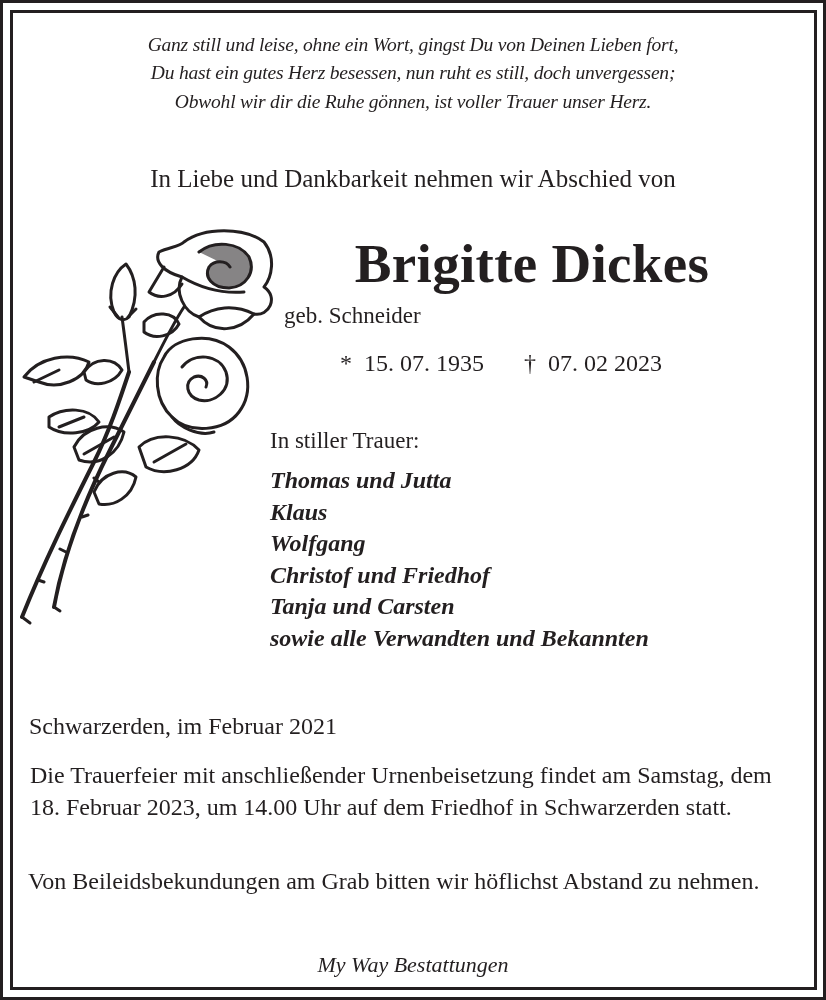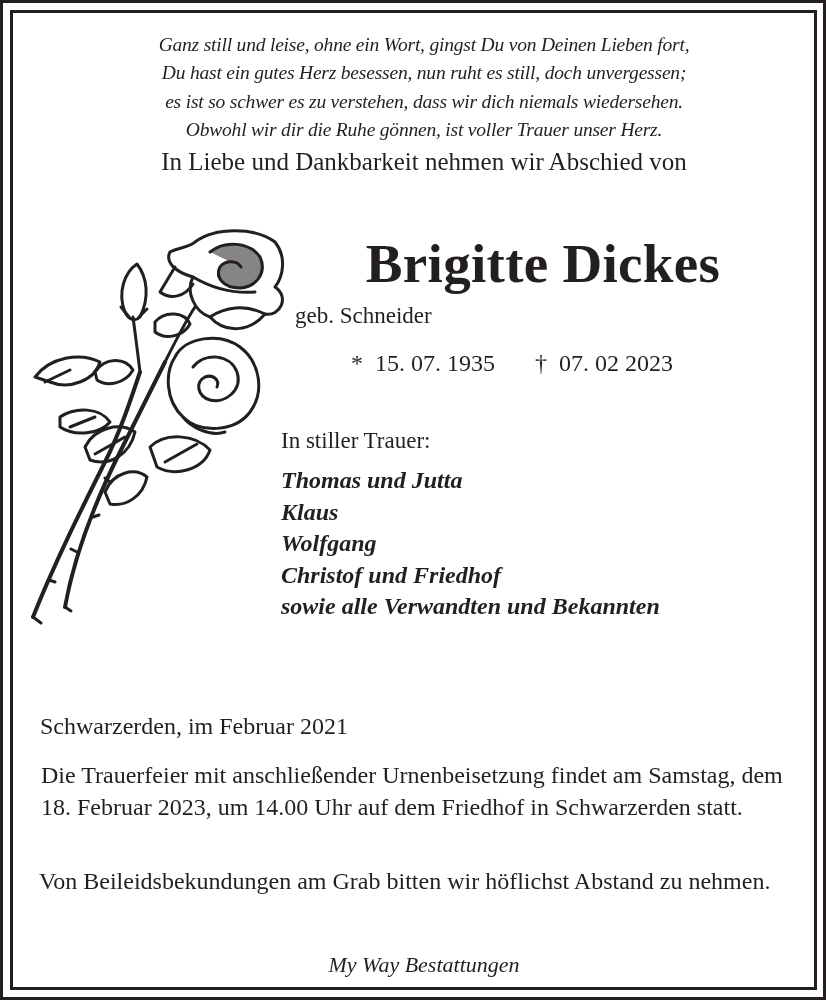--- a/index.html
+++ b/index.html
@@ -1,22 +1,22 @@
 <!DOCTYPE html>
 <html><head>
 <meta charset="utf-8">
 <style>
   html, body { margin: 0; padding: 0; background: #fff; }
   body { width: 826px; height: 1000px; position: relative; overflow: hidden; color: #231f20; font-family: "Liberation Serif", "DejaVu Serif", serif; }
   .outer { position: absolute; left: 0; top: 0; width: 820px; height: 994px; border: 3px solid #231f20; }
   .inner { position: absolute; left: 10px; top: 10px; width: 801px; height: 974px; border: 3px solid #231f20; }
-  .abs { position: absolute; margin-left: 11px; }
+  .abs { position: absolute; }
   .poem { left: 14px; width: 798px; top: 31px; text-align: center; font-style: italic; font-size: 19.5px; line-height: 28.3px; letter-spacing: -0.2px; }
   .poem div { white-space: nowrap; }
-  .intro { left: 14px; width: 798px; top: 147px; text-align: center; font-size: 25px; line-height: 30px; }
+  .intro { left: 14px; width: 798px; top: 164px; text-align: center; font-size: 25px; line-height: 30px; }
   .name { left: 284px; width: 496px; top: 232px; text-align: center; font-weight: bold; font-size: 55px; line-height: 64px; letter-spacing: 0.3px; }
   .maiden { left: 284px; width: 496px; top: 302px; font-size: 23px; line-height: 28px; }
   .dates { left: 340px; top: 348px; font-size: 24px; line-height: 30px; white-space: nowrap; }
   .dates span { display: inline-block; }
   .dates .sym { margin-right: 12px; }
   .dates .gap { width: 40px; }
   .mourn-head { left: 270px; top: 427px; font-size: 23px; line-height: 28px; }
   .mourners { left: 270px; top: 465px; font-size: 24px; line-height: 31.5px; font-style: italic; font-weight: bold; }
   .mourners div { white-space: nowrap; }
   .place { left: 29px; top: 711px; font-size: 24px; line-height: 30px; }
@@ -27,21 +27,20 @@
 </style>
 </head>
 <body>
 
 <div class="outer"></div>
 <div class="inner"></div>
 
 <div class="abs poem">
   <div>Ganz still und leise, ohne ein Wort, gingst Du von Deinen Lieben fort,</div>
   <div>Du hast ein gutes Herz besessen, nun ruht es still, doch unvergessen;</div>
-  <div>es ist so schwer es zu verstehen, dass wir dich niemals wiedersehen.</div>
   <div>Obwohl wir dir die Ruhe gönnen, ist voller Trauer unser Herz.</div>
 </div>
 
 <div class="abs intro">In Liebe und Dankbarkeit nehmen wir Abschied von</div>
 
 <div class="abs rose">
   <svg width="270" height="412" viewBox="0 0 270 412" fill="none" stroke="#231f20" stroke-width="3" stroke-linejoin="round" stroke-linecap="round">
 
     <path d="M8 395 C 30 340, 55 290, 80 240 C 95 210, 105 180, 115 150" stroke-width="4"></path>
     <path d="M40 385 C 50 330, 70 280, 95 230 C 110 200, 125 170, 140 140" stroke-width="4"></path>
@@ -81,19 +80,20 @@
   <span class="sym">*</span><span>15. 07. 1935</span><span class="gap"></span><span class="sym">†</span><span>07. 02 2023</span>
 </div>
 
 <div class="abs mourn-head">In stiller Trauer:</div>
 
 <div class="abs mourners">
   <div>Thomas und Jutta</div>
   <div>Klaus</div>
   <div>Wolfgang</div>
   <div>Christof und Friedhof</div>
+  <div>Tanja und Carsten</div>
   <div>sowie alle Verwandten und Bekannten</div>
 </div>
 
 <div class="abs place">Schwarzerden, im Februar 2021</div>
 <div class="abs p1">Die Trauerfeier mit anschließender Urnenbeisetzung findet am Samstag, dem 18. Februar 2023, um 14.00 Uhr auf dem Friedhof in Schwarzerden statt.</div>
 <div class="abs p2">Von Beileidsbekundungen am Grab bitten wir höflichst Abstand zu nehmen.</div>
 <div class="abs undertaker">My Way Bestattungen</div>
 
 </body></html>

